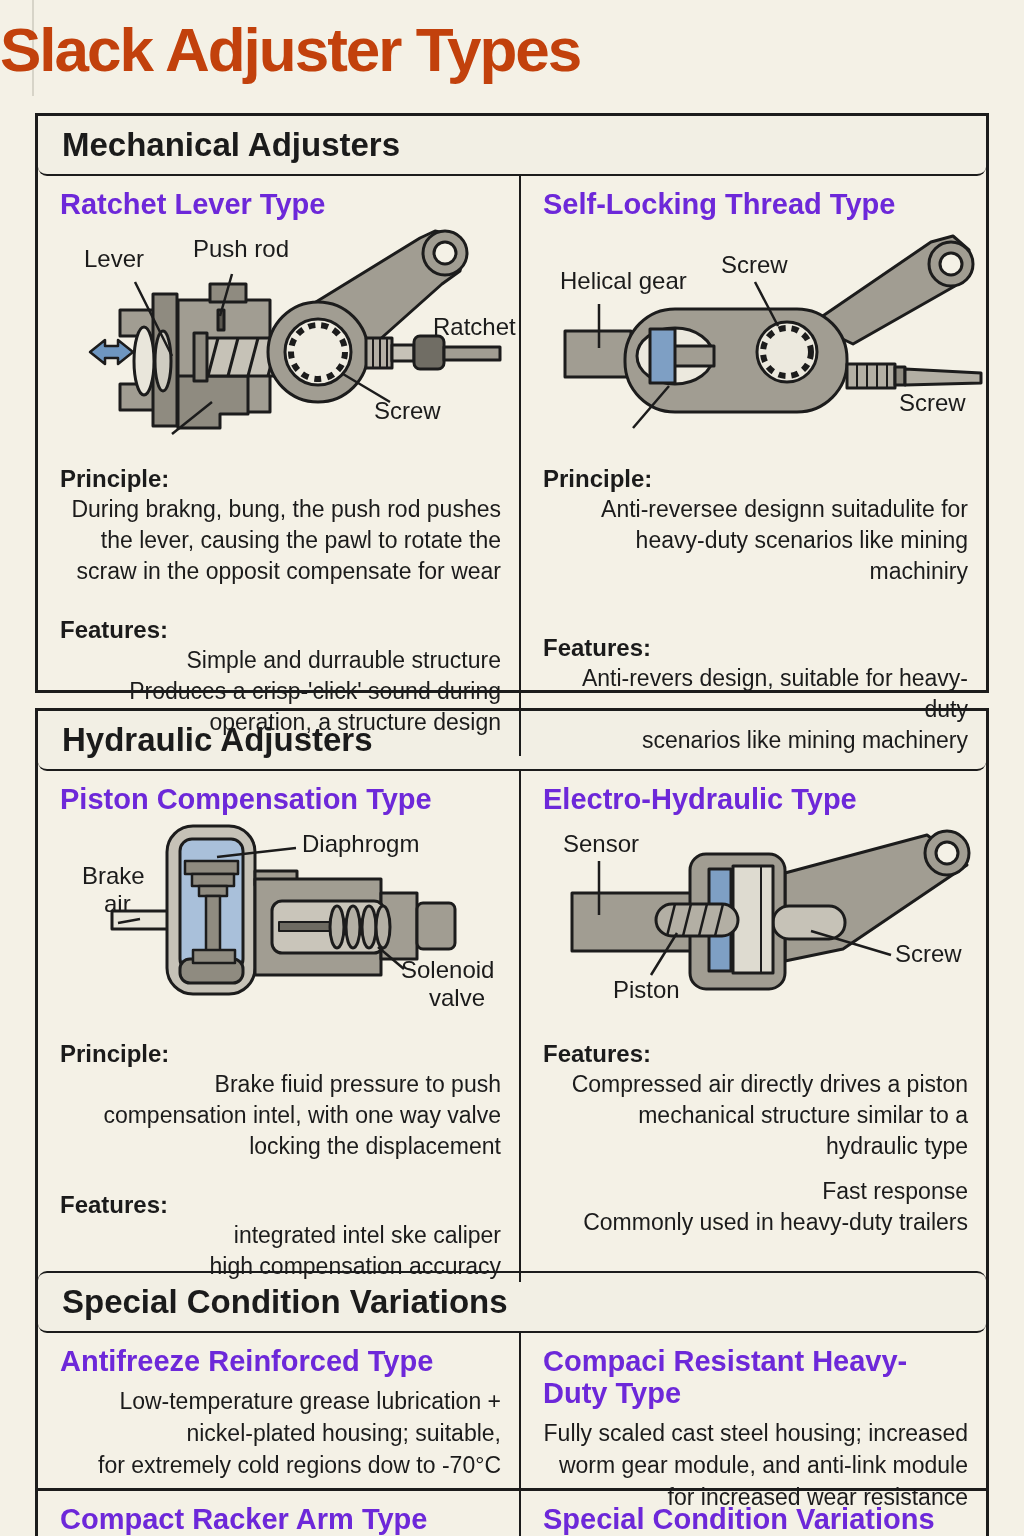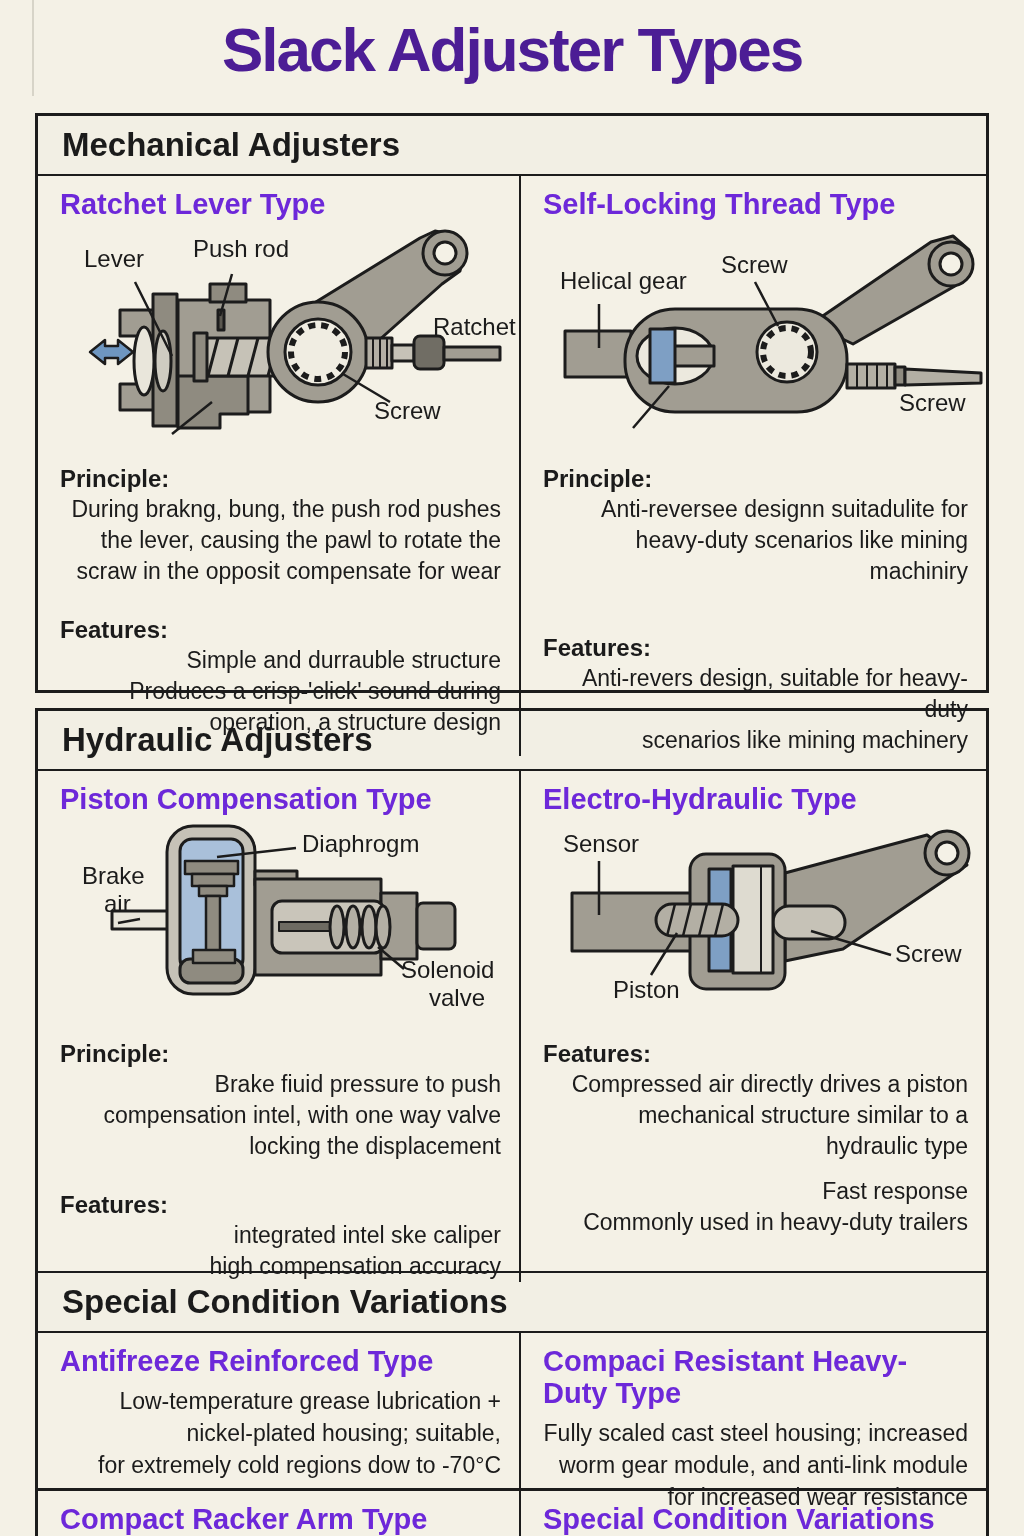--- a/index.html
+++ b/index.html
@@ -3,31 +3,32 @@
 <meta charset="utf-8">
 <style>
   html,body{margin:0;padding:0;}
   body{
     width:1024px;height:1536px;overflow:hidden;position:relative;
     background:#f4f1e6;
     font-family:"Liberation Sans","DejaVu Sans",sans-serif;
     color:#1b1b1b;
   }
   .page-title{
-    position:absolute;top:14px;left:0;width:1024px;text-align:center;
-    font-size:62px;font-weight:bold;letter-spacing:-2px;color:#4c1d95;
+    position:absolute;top:14px;left:0;width:1024px;text-align:left;
+    font-size:62px;font-weight:bold;letter-spacing:-2px;color:#c2410c;
   }
   .stray-line{position:absolute;left:32px;top:0;width:2px;height:96px;background:#d7d4c8;}
   .table{position:absolute;left:35px;top:113px;width:954px;}
   .box{border:3px solid #1c1c1c;background:#f4f1e6;}
   .box + .box{margin-top:15px;}
   .sec-header{
     height:58px;line-height:58px;padding-left:24px;
     font-size:33px;font-weight:bold;border-bottom:2px solid #1c1c1c;
     background:#f2efe4;
+    border-radius:9px;
   }
   .sec-header.mid{border-top:2px solid #1c1c1c;}
   .row{display:grid;grid-template-columns:483px 1fr;}
   .row .cell{padding:12px 18px 0 22px;}
   .row .cell.left{border-right:2px solid #1c1c1c;}
   .r-mech{height:514px;}
   .r-hyd{height:500px;}
   .r-spec{height:155px;}
   .r-bottom{height:70px;border-top:3px solid #1c1c1c;}
   .cell-title{font-size:29px;font-weight:bold;line-height:32px;color:#6d28d9;}

